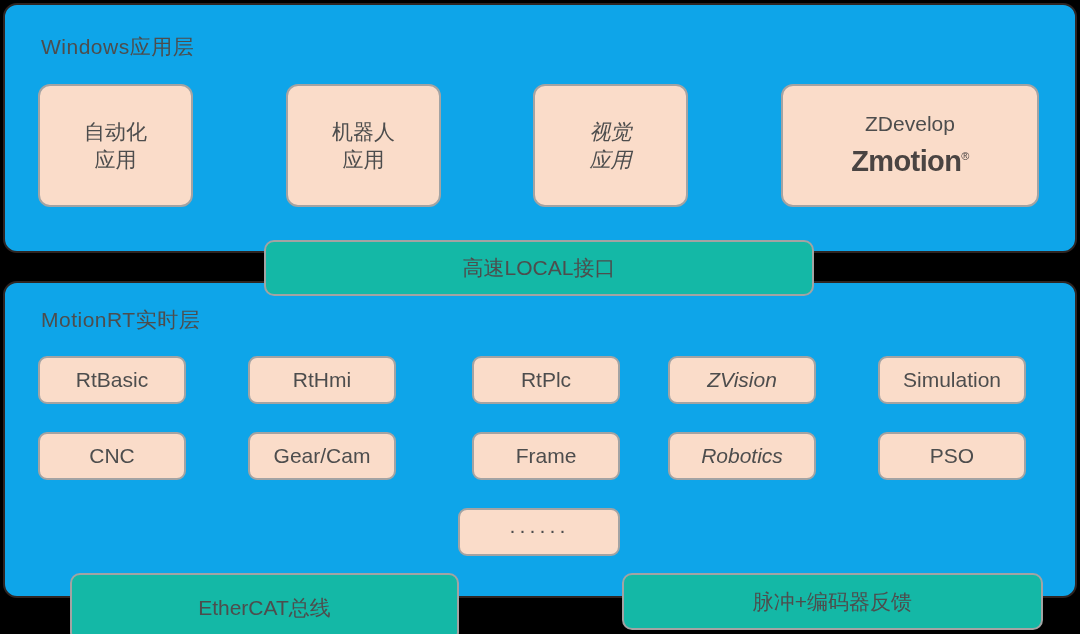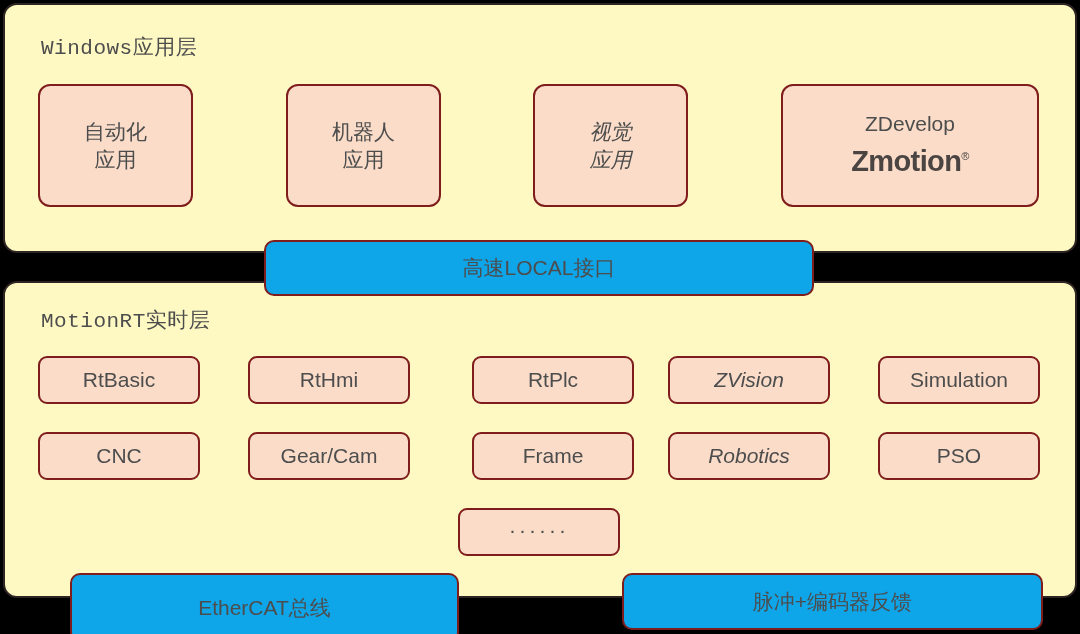--- a/index.html
+++ b/index.html
@@ -14,55 +14,54 @@
     overflow: hidden;
     font-family: "Liberation Sans", "DejaVu Sans", sans-serif;
     color: #4d4d4d;
   }
 
   
   .panel {
     position: absolute;
     left: 3px;
     width: 1074px;
-    background: #fef9c3;
+    background: #0ea5e9;
     border: 2px solid #2e2523;
     border-radius: 14px;
     box-sizing: border-box;
-    font-family: Liberation Mono, monospace;
   }
   #panel-windows { top: 3px;   height: 250px; }
   #panel-motionrt { top: 281px; height: 317px; }
 
   .panel-title {
     position: absolute;
     left: 36px;
     font-size: 21px;
     letter-spacing: 0.5px;
     color: #4d4d4d;
     white-space: nowrap;
   }
   #panel-windows .panel-title { top: 28px; }
   #panel-motionrt .panel-title { top: 23px; }
 
   
   .node {
     position: absolute;
     background: #fadcc9;
-    border: 2px solid #7f1d1d;
+    border: 2px solid #a3a3a3;
     border-radius: 10px;
     box-sizing: border-box;
     display: flex;
     align-items: center;
     justify-content: center;
     text-align: center;
     color: #4d4d4d;
     line-height: 1.3;
   }
-  .node.pink { background: #0ea5e9; text-align: center; }
+  .node.pink { background: #14b8a6; text-align: center; }
 
   
   .app-box {
     top: 84px;
     width: 155px;
     height: 123px;
     font-size: 21px;
     border-radius: 12px;
   }
   .app-box .lines { display: block; }
@@ -91,21 +90,21 @@
   }
   .brand-logo sup {
     font-size: 11px;
     font-weight: normal;
     vertical-align: super;
     line-height: 0;
   }
 
   
   .module {
-    width: 162px;
+    width: 148px;
     height: 48px;
     font-size: 21px;
     border-radius: 9px;
   }
   .module.row0 { top: 356px; }
   .module.row1 { top: 432px; }
   .module.col0 { left: 38px; }
   .module.col1 { left: 248px; }
   .module.col2 { left: 472px; }
   .module.col3 { left: 668px; font-style: italic; }

